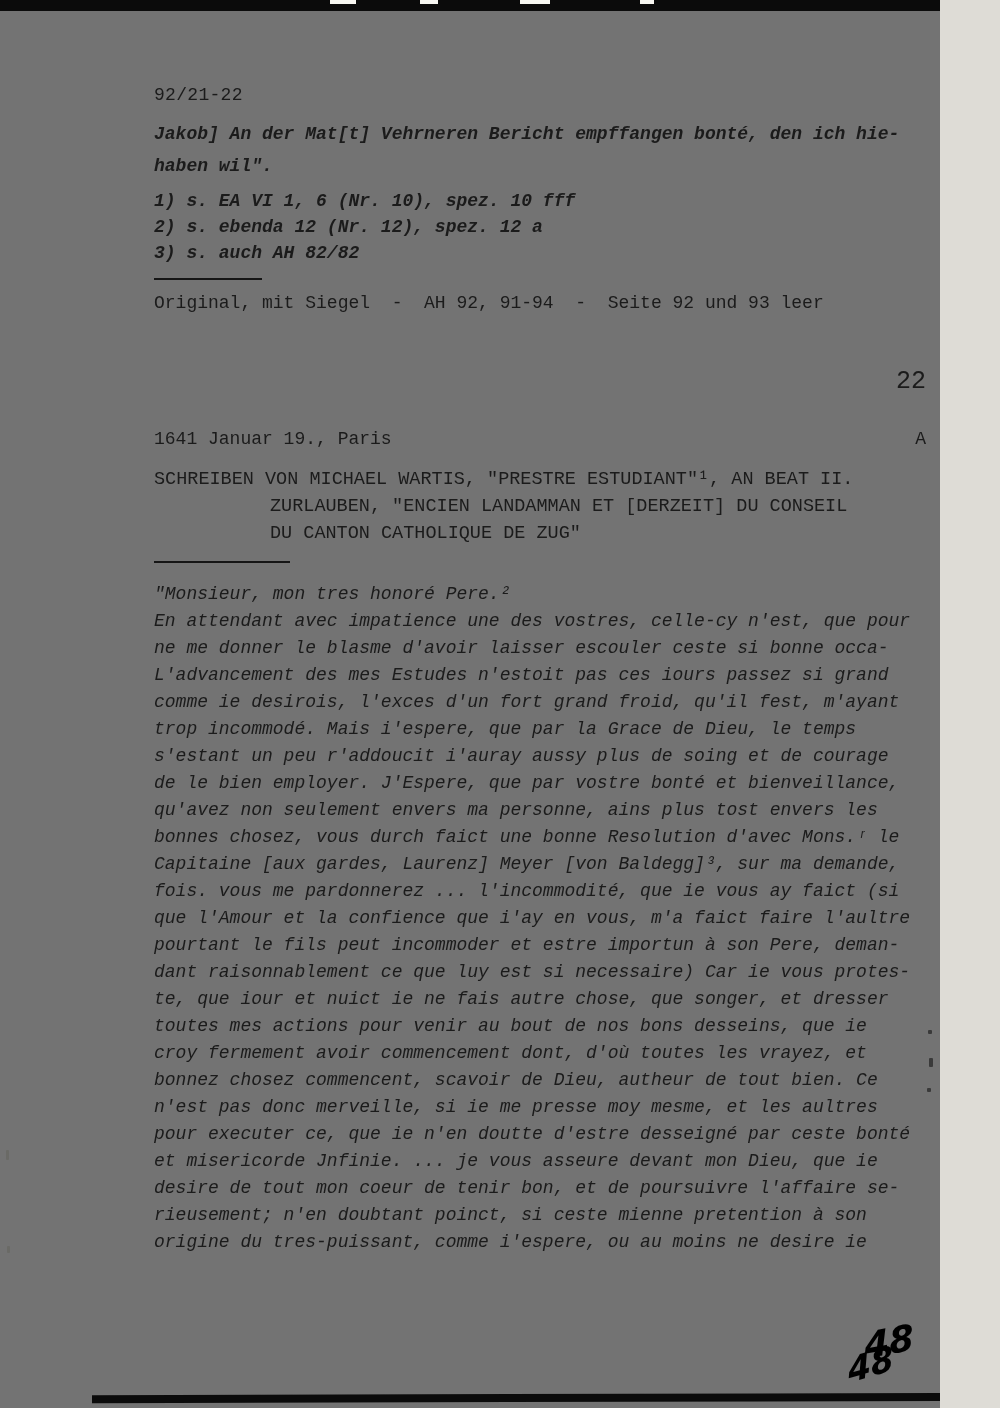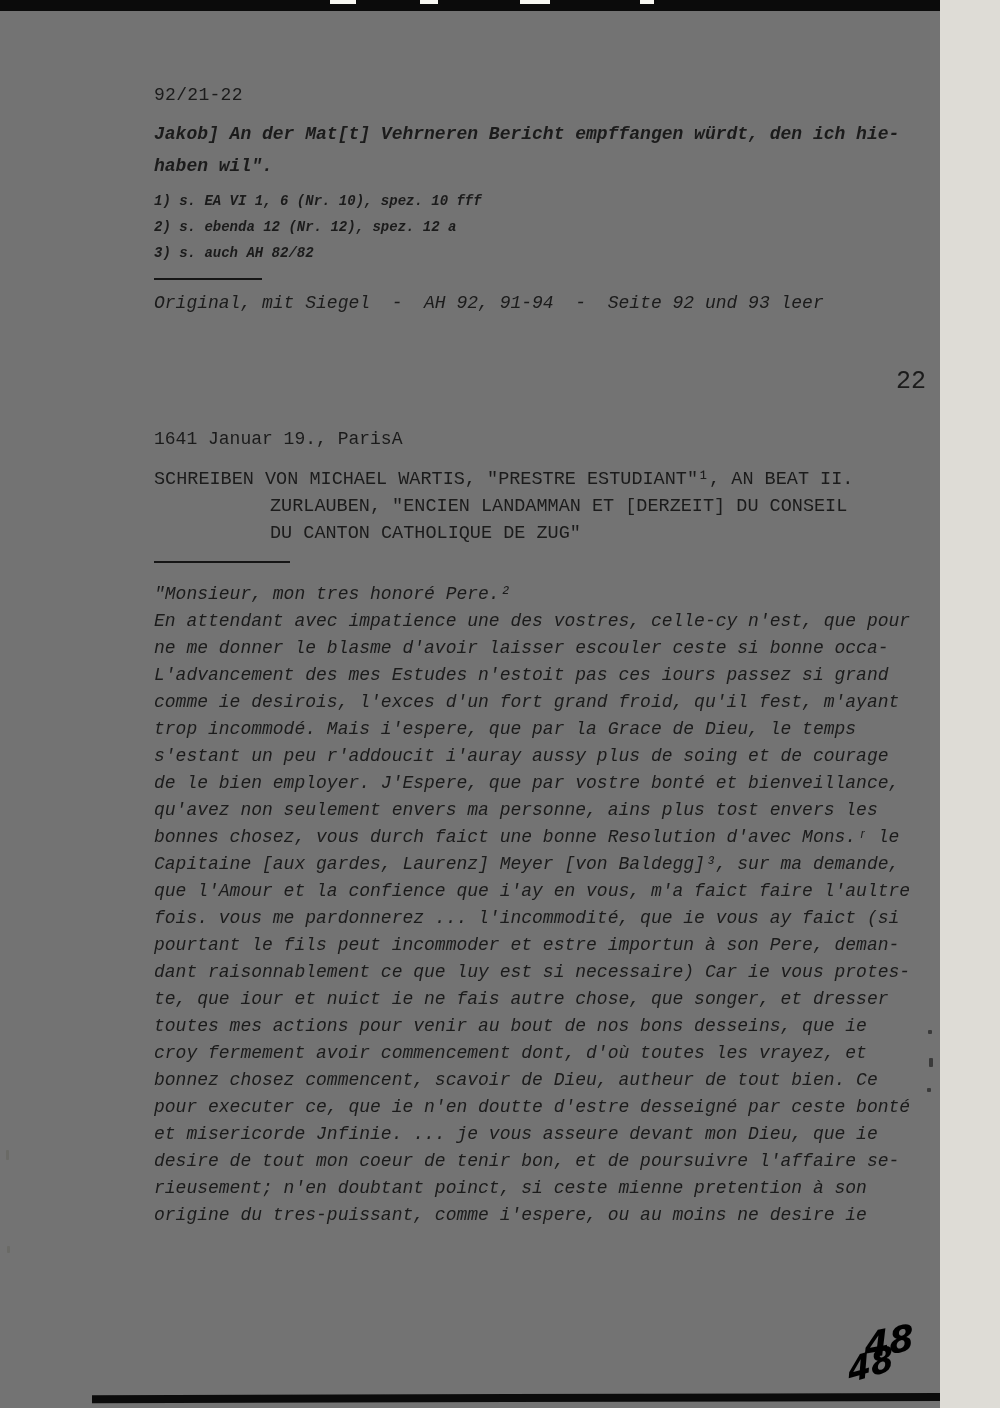--- a/index.html
+++ b/index.html
@@ -23,28 +23,28 @@
   }
   .pageref { font-size: 18px; line-height: 22px; letter-spacing: .3px; }
   .closing {
     margin-top: 12px;
     font-style: italic; font-weight: 600;
     font-size: 18px; line-height: 32px;
   }
   .footnotes {
     margin-top: 6px;
     font-style: italic; font-weight: 700;
-    font-size: 14px; line-height: 26px;
+    font-size: 18px; line-height: 26px;
   }
   .rule1 { width: 108px; border-top: 2px solid #151515; margin-top: 12px; }
-  .provenance { margin-top: 12px; font-size: 18px; line-height: 22px; font-style: italic; }
+  .provenance { margin-top: 12px; font-size: 18px; line-height: 22px; }
   .docnum { margin-top: 54px; text-align: right; font-size: 25px; line-height: 28px; }
   .dateline-row {
     margin-top: 32px;
-    display: flex; align-items: baseline;
+    display: flex; justify-content: space-between; align-items: baseline;
     font-size: 18px; line-height: 22px;
   }
   .heading { margin-top: 16px; font-size: 18.5px; line-height: 27px; }
   .heading .line:not(:first-child) { padding-left: 116px; }
   .rule2 { width: 136px; border-top: 2px solid #151515; margin-top: 14px; }
   .letter {
     margin-top: 18px;
     font-style: italic;
     font-size: 18px; line-height: 27px;
   }
@@ -83,21 +83,21 @@
     <span class="notch n2"></span>
     <span class="notch n3"></span>
     <span class="notch n4"></span>
   </div>
 
   <div class="content">
 
     <div class="pageref mono">92/21-22</div>
 
     <div class="closing">
-        <div class="line mono">Jakob] An der Mat[t] Vehrneren Bericht empffangen würdt, den ich hie-</div>
+        <div class="line mono">Jakob] An der Mat[t] Vehrneren Bericht empffangen bonté, den ich hie-</div>
         <div class="line mono">haben wil".</div>
       </div>
 
     <div class="footnotes">
         <div class="line mono">1) s. EA VI 1, 6 (Nr. 10), spez. 10 fff</div>
         <div class="line mono">2) s. ebenda 12 (Nr. 12), spez. 12 a</div>
         <div class="line mono">3) s. auch AH 82/82</div>
       </div>
 
     <div class="rule1"></div>
@@ -124,28 +124,29 @@
         <div class="line mono">En attendant avec impatience une des vostres, celle-cy n'est, que pour</div>
         <div class="line mono">ne me donner le blasme d'avoir laisser escouler ceste si bonne occa-</div>
         <div class="line mono">L'advancement des mes Estudes n'estoit pas ces iours passez si grand</div>
         <div class="line mono">comme ie desirois, l'exces d'un fort grand froid, qu'il fest, m'ayant</div>
         <div class="line mono">trop incommodé. Mais i'espere, que par la Grace de Dieu, le temps</div>
         <div class="line mono">s'estant un peu r'addoucit i'auray aussy plus de soing et de courage</div>
         <div class="line mono">de le bien employer. J'Espere, que par vostre bonté et bienveillance,</div>
         <div class="line mono">qu'avez non seulement envers ma personne, ains plus tost envers les</div>
         <div class="line mono">bonnes chosez, vous durch faict une bonne Resolution d'avec Mons.ʳ le</div>
         <div class="line mono">Capitaine [aux gardes, Laurenz] Meyer [von Baldegg]³, sur ma demande,</div>
+        <div class="line mono">fois. vous me pardonnerez ... l'incommodité, que ie vous ay faict (si</div>
         <div class="line mono">que l'Amour et la confience que i'ay en vous, m'a faict faire l'aultre</div>
-        <div class="line mono">fois. vous me pardonnerez ... l'incommodité, que ie vous ay faict (si</div>
         <div class="line mono">pourtant le fils peut incommoder et estre importun à son Pere, deman-</div>
         <div class="line mono">dant raisonnablement ce que luy est si necessaire) Car ie vous protes-</div>
         <div class="line mono">te, que iour et nuict ie ne fais autre chose, que songer, et dresser</div>
         <div class="line mono">toutes mes actions pour venir au bout de nos bons desseins, que ie</div>
         <div class="line mono">croy fermement avoir commencement dont, d'où toutes les vrayez, et</div>
         <div class="line mono">bonnez chosez commencent, scavoir de Dieu, autheur de tout bien. Ce</div>
+        <div class="line mono">n'est pas donc merveille, si ie me presse moy mesme, et les aultres</div>
         <div class="line mono">pour executer ce, que ie n'en doutte d'estre desseigné par ceste bonté</div>
         <div class="line mono">et misericorde Jnfinie. ... je vous asseure devant mon Dieu, que ie</div>
         <div class="line mono">desire de tout mon coeur de tenir bon, et de poursuivre l'affaire se-</div>
         <div class="line mono">rieusement; n'en doubtant poinct, si ceste mienne pretention à son</div>
         <div class="line mono">origine du tres-puissant, comme i'espere, ou au moins ne desire ie</div>
       </div>
 
   </div>
 
   <span class="edge-mark em1"></span>

